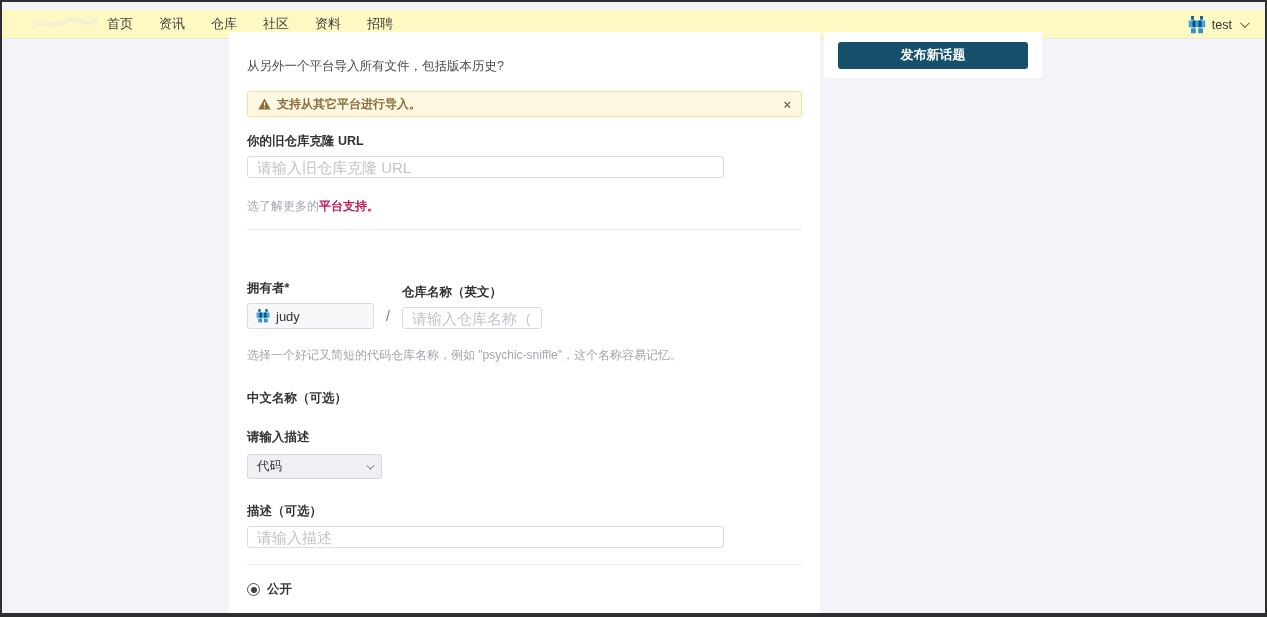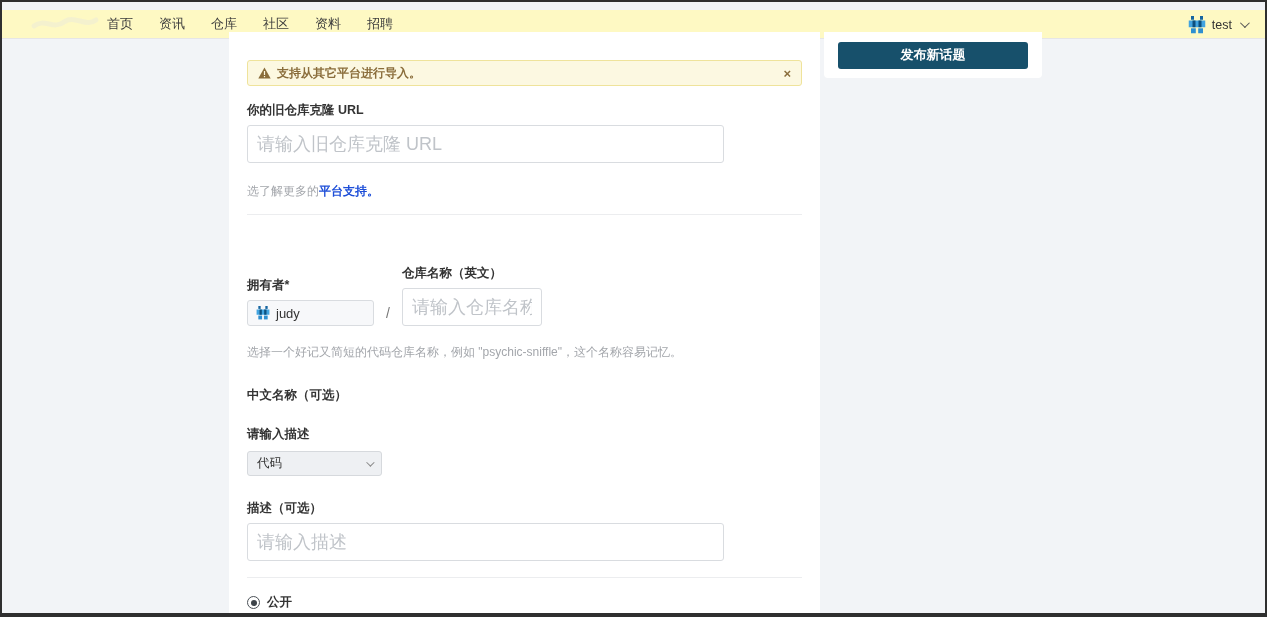--- a/index.html
+++ b/index.html
@@ -48,27 +48,27 @@
   .form-subtitle { margin-top:14px; font-size:12.5px; color:#4a4a4a; }
   .alert {
     margin-top:16px; height:26px; background:#fcf8e1; border:1px solid #efe39b;
     border-radius:3px; display:flex; align-items:center; padding:0 10px;
     font-size:12px; color:#8a6d3b; font-weight:bold;
   }
   .alert .warn-icon { width:13px; height:12px; margin-right:6px; }
   .alert .alert-close { margin-left:auto; font-weight:bold; color:#8a6d3b; cursor:pointer; font-size:13px; }
   .field-label { font-size:12.5px; font-weight:bold; color:#333;margin-top:34px; }
   .text-input {
-    display:block; width:477px; height:38px; margin-top:6px; padding:0 9px;
-    border:1px solid #d9dce0; border-radius:3px; font-size:18px; color:#333;
+    display:block; width:477px; height:22px; margin-top:6px; padding:0 9px;
+    border:1px solid #d9dce0; border-radius:3px; font-size:15px; color:#333;
     font-family:inherit; background:#fff; outline:none;
   }
   .text-input::placeholder { color:#c0c4c9; }
   .helper { font-size:12px; color:#a3a6ab; }
-  .helper a { color:#1d4ed8; font-weight:bold; text-decoration:none; cursor:pointer; }
+  .helper a { color:#be185d; font-weight:bold; text-decoration:none; cursor:pointer; }
   .divider { border:none; border-top:1px solid #ecedef; margin:0; width:555px; }
   .owner-row { display:flex; align-items:flex-end; gap:0; }
   .owner-col { display:flex; flex-direction:column; }
   .owner-select {
     margin-top:6px; width:127px; height:26px; background:#f7f8fa;
     border:1px solid #d9dce0; border-radius:3px; display:flex; align-items:center;
     gap:6px; padding:0 8px; cursor:pointer;
   }
   .owner-select .avatar { width:14px; height:14px; }
   .owner-select-name { font-size:13px; color:#333; }
@@ -132,20 +132,21 @@
     </div>
   </div>
 
   <div class="topic-card">
     <button class="btn-primary topic-btn">发布新话题</button>
   </div>
 
   <div class="main-col">
 
 
+    <div class="form-subtitle">从另外一个平台导入所有文件，包括版本历史?</div>
 
     <div class="alert">
       <svg class="warn-icon" viewBox="0 0 13 12">
         <path d="M6.5 0.5 L12.7 11.5 L0.3 11.5 Z" fill="#8a6d3b"></path>
         <rect x="5.9" y="4" width="1.2" height="4" fill="#fcf8e1"></rect>
         <rect x="5.9" y="9" width="1.2" height="1.2" fill="#fcf8e1"></rect>
       </svg>
       <span>支持从其它平台进行导入。</span>
       <span class="alert-close">×</span>
     </div>

